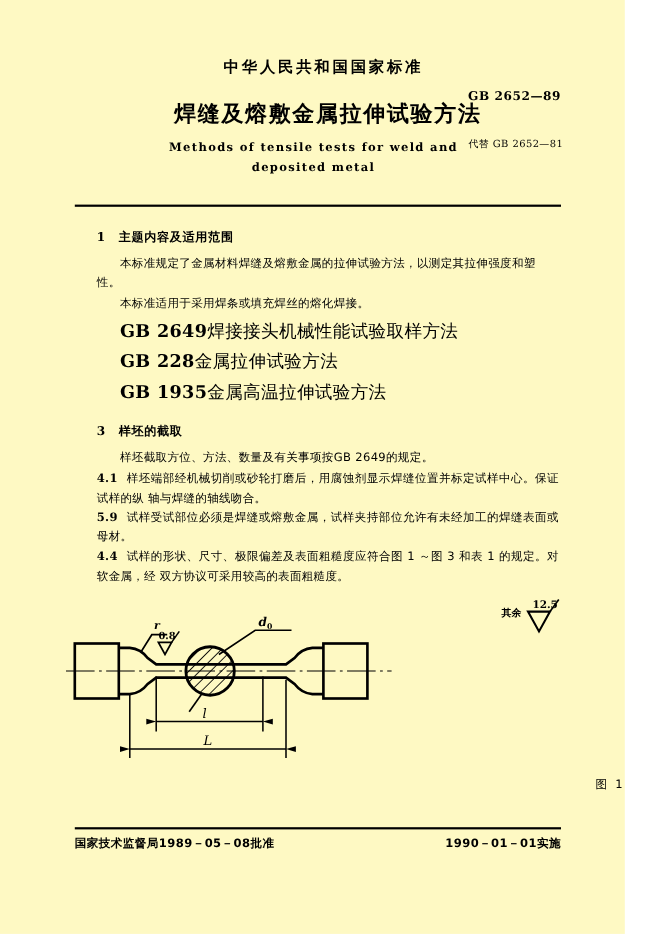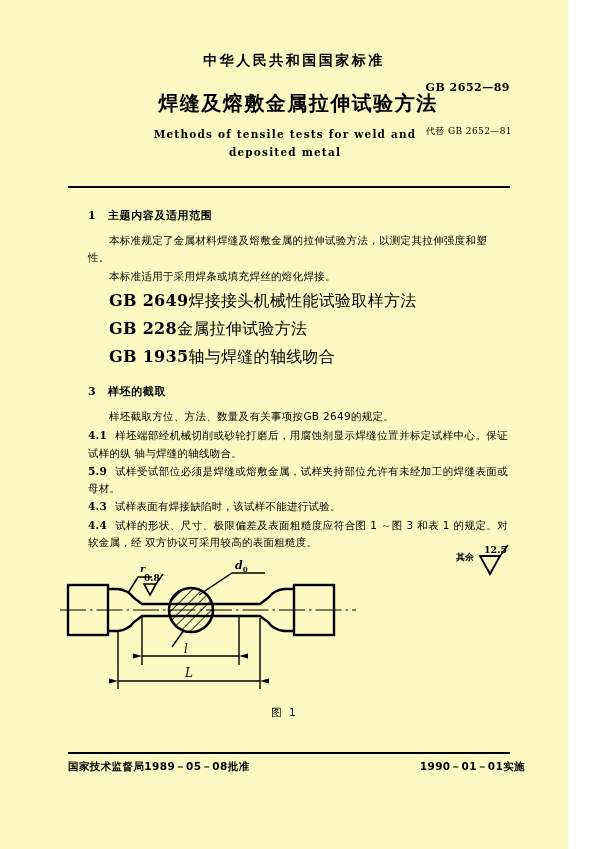--- a/index.html
+++ b/index.html
@@ -148,39 +148,39 @@
     position: absolute;
     left: 60px;
     right: 44px;
     top: 543px;
     height: 160px;
   }
   .fig-caption {
     position: absolute;
     left: 1px; right: 0;
     top: 706px;
-    text-align: center;
+    text-align: right;
     font-size: 10.5px;
     color: #000;
     letter-spacing: 2px;
   }
 
   
   .rule-bottom {
     position: absolute;
     left: 68px;
     right: 58px;
     top: 752px;
     height: 2px;
     background: #000;
   }
   .footer {
     position: absolute;
     left: 68px;
-    right: 43px;
+    right: 58px;
     top: 760px;
     display: flex;
     justify-content: space-between;
     align-items: flex-start;
     font-size: 10.5px;
     font-weight: bold;
     color: #000;
     letter-spacing: 0.4px;
   }
 </style>
@@ -211,37 +211,34 @@
     <p class="para indent">本标准适用于采用焊条或填充焊丝的熔化焊接。</p>
 
     <ul class="refs">
       <li>
         <span class="code">GB 2649</span><span>焊接接头机械性能试验取样方法</span>
       </li>
       <li>
         <span class="code">GB 228</span><span>金属拉伸试验方法</span>
       </li>
       <li>
-        <span class="code">GB 1935</span><span>轴与焊缝的轴线吻合</span>
+        <span class="code">GB 1935</span><span>金属高温拉伸试验方法</span>
       </li>
     </ul>
 
     <div class="sec-head">
       <span class="num">3</span><span>样坯的截取</span>
     </div>
     <p class="para indent">样坯截取方位、方法、数量及有关事项按GB 2649的规定。</p>
 
     <p class="numbered">
       <span class="lbl">4.1</span><span>样坯端部经机械切削或砂轮打磨后，用腐蚀剂显示焊缝位置并标定试样中心。保证试样的纵 轴与焊缝的轴线吻合。</span>
     </p>
     <p class="numbered">
       <span class="lbl">5.9</span><span>试样受试部位必须是焊缝或熔敷金属，试样夹持部位允许有未经加工的焊缝表面或母材。</span>
-    </p>
-    <p class="numbered">
-      <span class="lbl">4.3</span><span>试样表面有焊接缺陷时，该试样不能进行试验。</span>
     </p>
     <p class="numbered">
       <span class="lbl">4.4</span><span>试样的形状、尺寸、极限偏差及表面粗糙度应符合图 1 ～图 3 和表 1 的规定。对软金属，经 双方协议可采用较高的表面粗糙度。</span>
     </p>
   </div>
 
   <div class="figure-wrap">
     <svg viewBox="0 0 496 160" width="496" height="160">
       <defs>
         <pattern id="hatch" width="7" height="7" patternTransform="rotate(45)" patternUnits="userSpaceOnUse">

